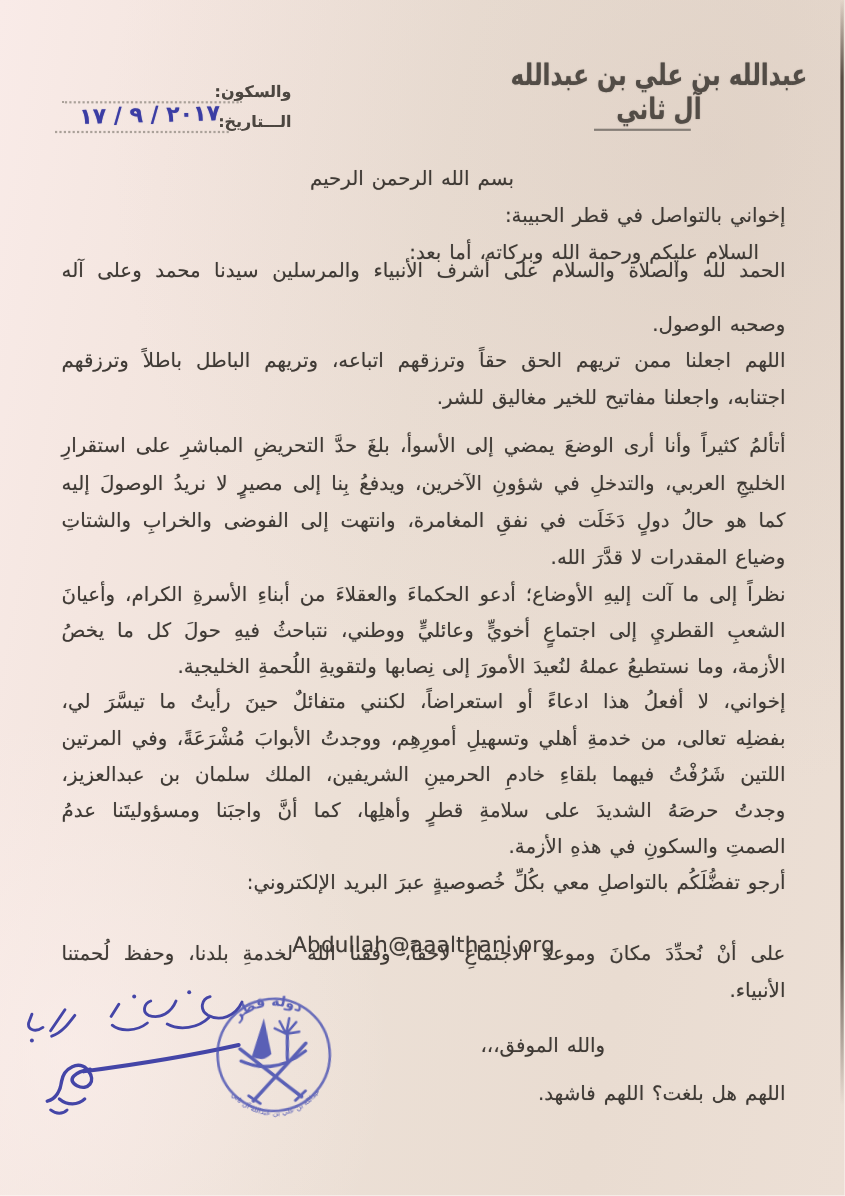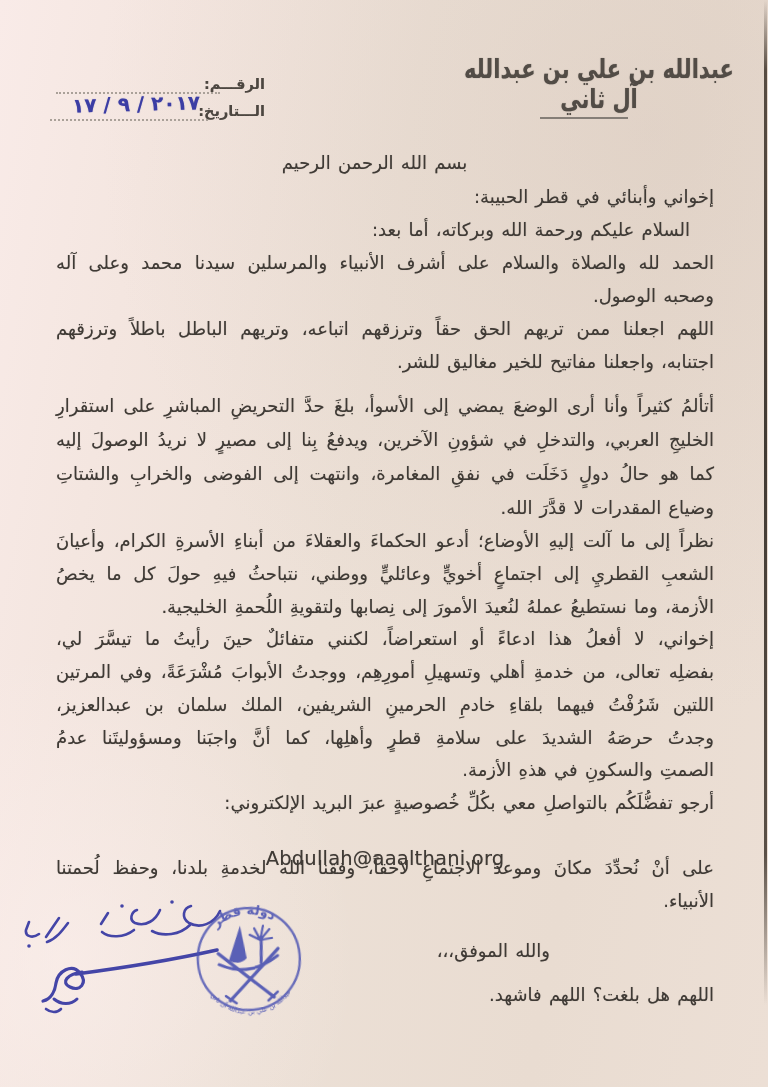--- a/index.html
+++ b/index.html
@@ -38,31 +38,31 @@
   .stamp{position:absolute;left:186px;top:898px;transform:rotate(-5deg);opacity:.9;filter:blur(.2px);}
 </style>
 </head>
 <body>
 
 <div class="page">
 
   <div class="calli">عبدالله بن علي بن عبدالله آل ثاني</div>
   <div class="calli-rule"></div>
 
-  <div class="hdr-label" style="top:76px;">الرقـــم:</div>
+  <div class="hdr-label" style="top:76px;">والسكون:</div>
   <div class="dotline" style="left:56px;top:92px;width:164px;"></div>
   <div class="hdr-label" style="top:103px;">الـــتاريخ:</div>
   <div class="dotline" style="left:50px;top:119px;width:158px;"></div>
   <div class="date-hand" dir="ltr">٢٠١٧ / ٩ / ١٧</div>
 
   <div class="body-text">
     <div class="line c" style="top:150px;right:21px;">بسم الله الرحمن الرحيم</div>
-    <div class="line r" style="top:184px;">إخواني وأبنائي في قطر الحبيبة:</div>
+    <div class="line r" style="top:184px;">إخواني بالتواصل في قطر الحبيبة:</div>
     <div class="line r" style="top:217px;padding-right:24px;">السلام عليكم ورحمة الله وبركاته، أما بعد:</div>
-    <div class="line j" style="top:250px;">الحمد لله والصلاة والسلام على أشرف الأنبياء والمرسلين سيدنا محمد وعلى آله</div>
+    <div class="line j" style="top:234px;">الحمد لله والصلاة والسلام على أشرف الأنبياء والمرسلين سيدنا محمد وعلى آله</div>
     <div class="line r" style="top:283px;">وصحبه الوصول.</div>
     <div class="line j" style="top:316px;">اللهم اجعلنا ممن تريهم الحق حقاً وترزقهم اتباعه، وتريهم الباطل باطلاً وترزقهم</div>
     <div class="line r" style="top:349px;">اجتنابه، واجعلنا مفاتيح للخير مغاليق للشر.</div>
     <div class="line j" style="top:393px;">أتألمُ كثيراً وأنا أرى الوضعَ يمضي إلى الأسوأ، بلغَ حدَّ التحريضِ المباشرِ على استقرارِ</div>
     <div class="line j" style="top:427px;">الخليجِ العربي، والتدخلِ في شؤونِ الآخرين، ويدفعُ بِنا إلى مصيرٍ لا نريدُ الوصولَ إليه</div>
     <div class="line j" style="top:461px;">كما هو حالُ دولٍ دَخَلَت في نفقِ المغامرة، وانتهت إلى الفوضى والخرابِ والشتاتِ</div>
     <div class="line r" style="top:495px;">وضياع المقدرات لا قدَّرَ الله.</div>
     <div class="line j" style="top:528px;">نظراً إلى ما آلت إليهِ الأوضاع؛ أدعو الحكماءَ والعقلاءَ من أبناءِ الأسرةِ الكرام، وأعيانَ</div>
     <div class="line j" style="top:561px;">الشعبِ القطريِ إلى اجتماعٍ أخويٍّ وعائليٍّ ووطني، نتباحثُ فيهِ حولَ كل ما يخصُ</div>
     <div class="line r" style="top:594px;">الأزمة، وما نستطيعُ عملهُ لنُعيدَ الأمورَ إلى نِصابها ولتقويةِ اللُحمةِ الخليجية.</div>

